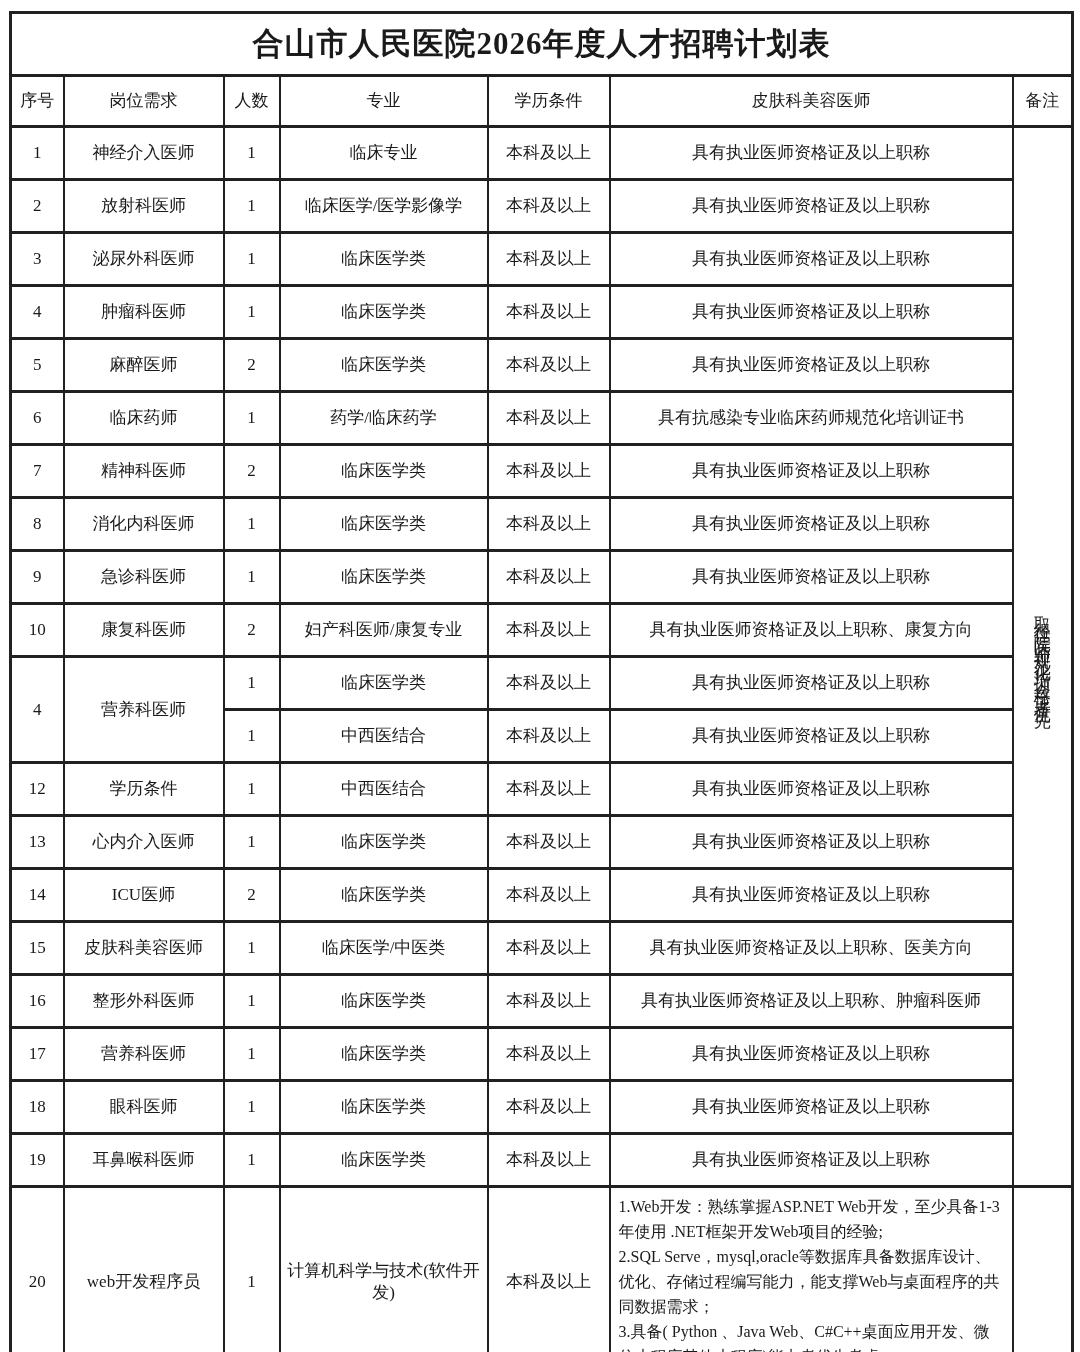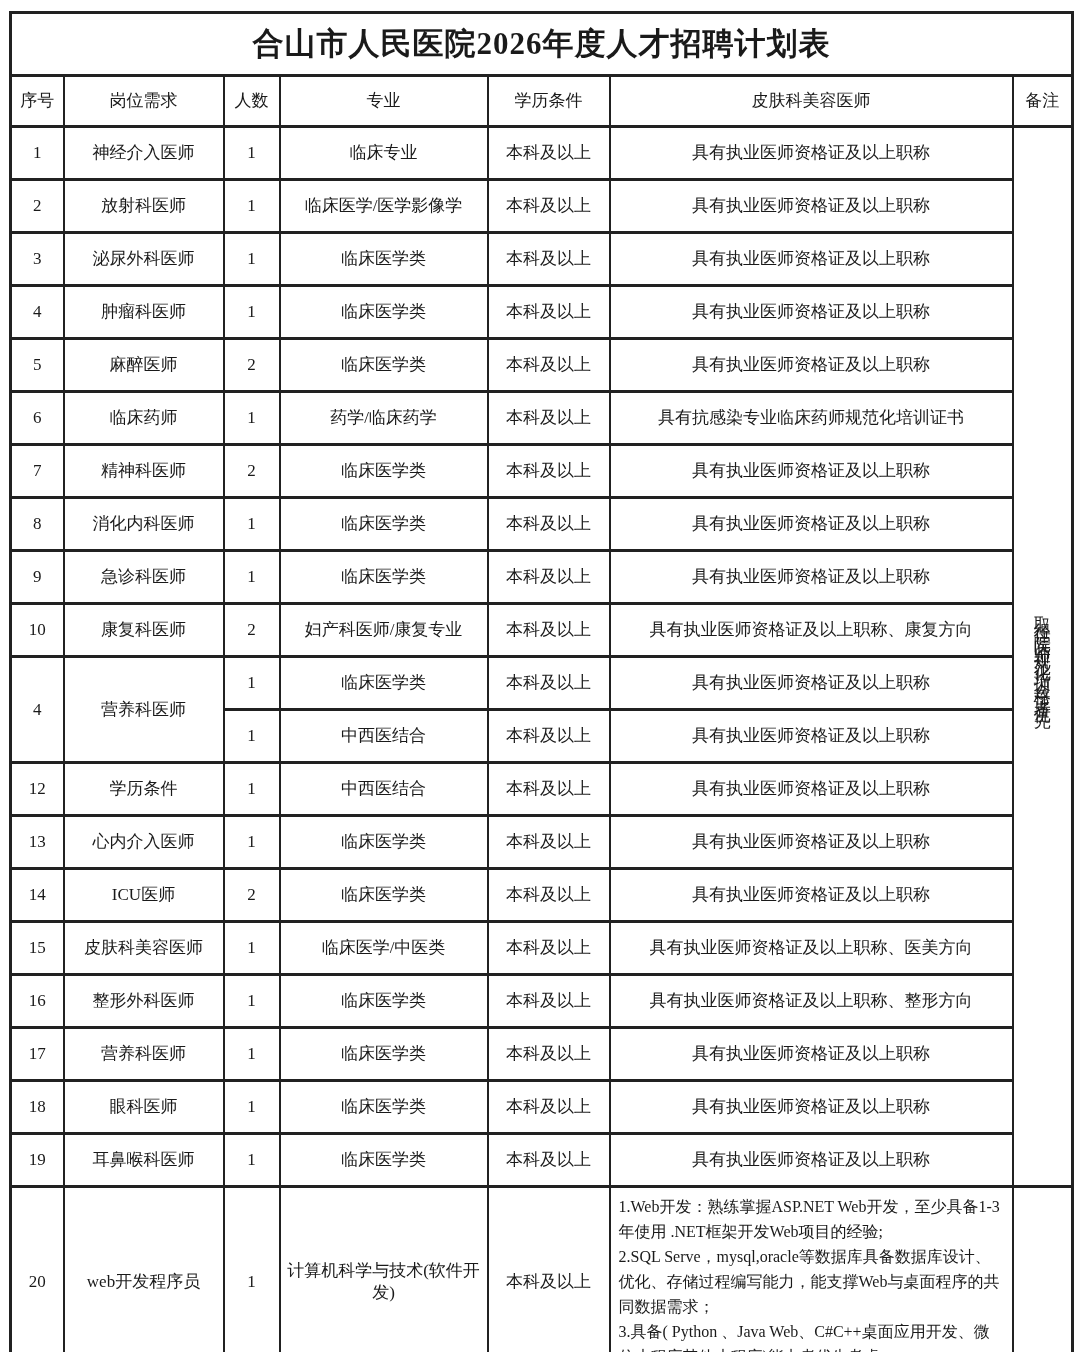--- a/index.html
+++ b/index.html
@@ -235,21 +235,21 @@
     <td>本科及以上</td>
     <td class="c-req">具有执业医师资格证及以上职称、医美方向</td>
   </tr>
 
   <tr class="r-body">
     <td>16</td>
     <td>整形外科医师</td>
     <td>1</td>
     <td>临床医学类</td>
     <td>本科及以上</td>
-    <td class="c-req">具有执业医师资格证及以上职称、整形方向</td>
+    <td class="c-req">具有执业医师资格证及以上职称、肿瘤科医师</td>
   </tr>
 
   <tr class="r-body">
     <td>17</td>
     <td>营养科医师</td>
     <td>1</td>
     <td>临床医学类</td>
     <td>本科及以上</td>
     <td class="c-req">具有执业医师资格证及以上职称</td>
   </tr>

